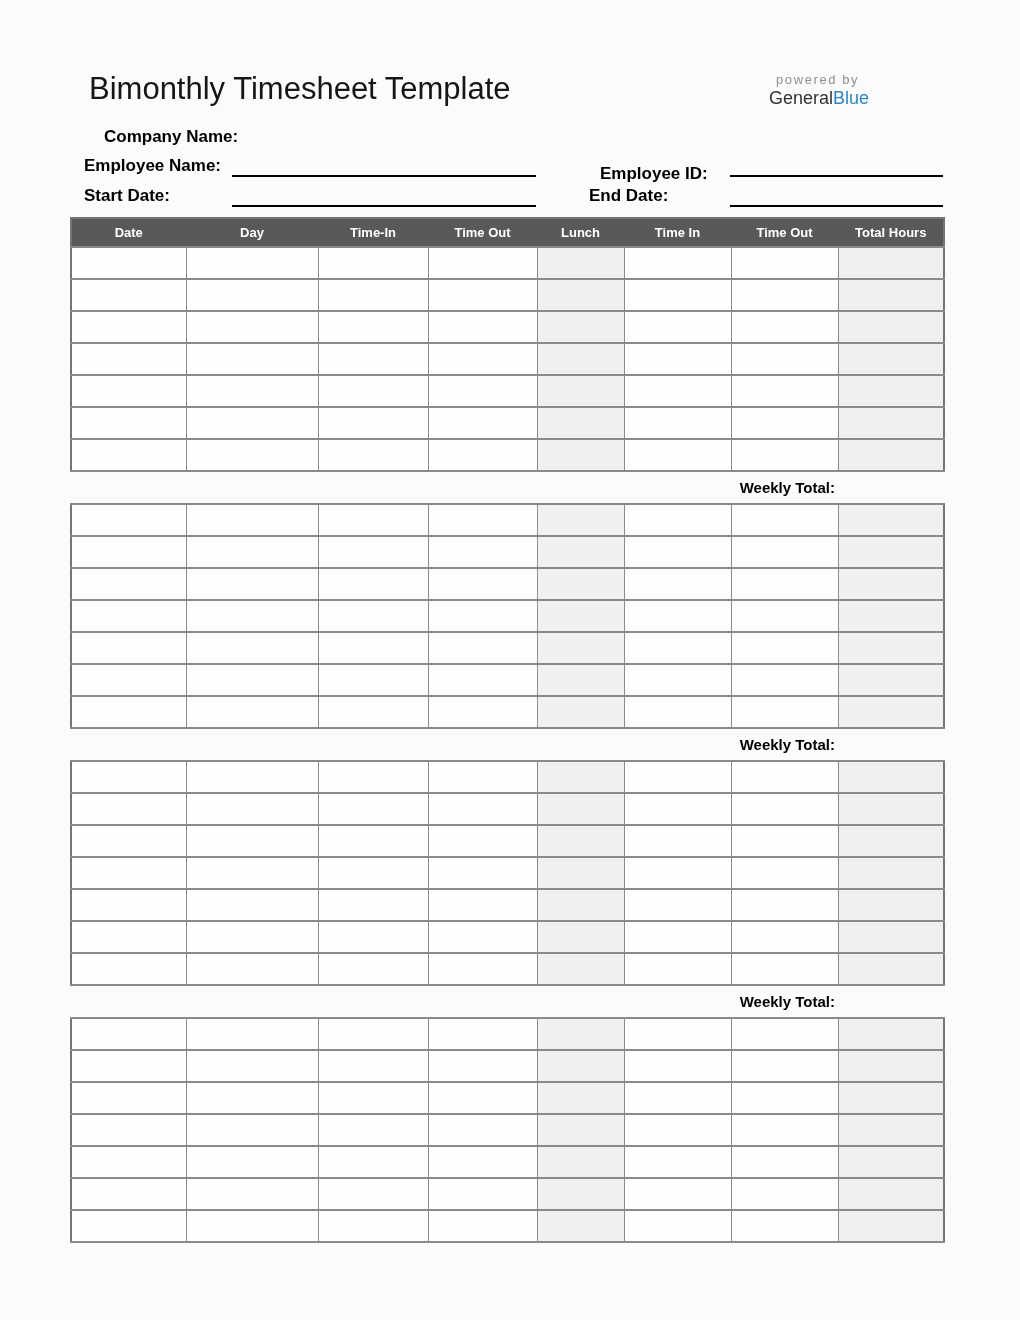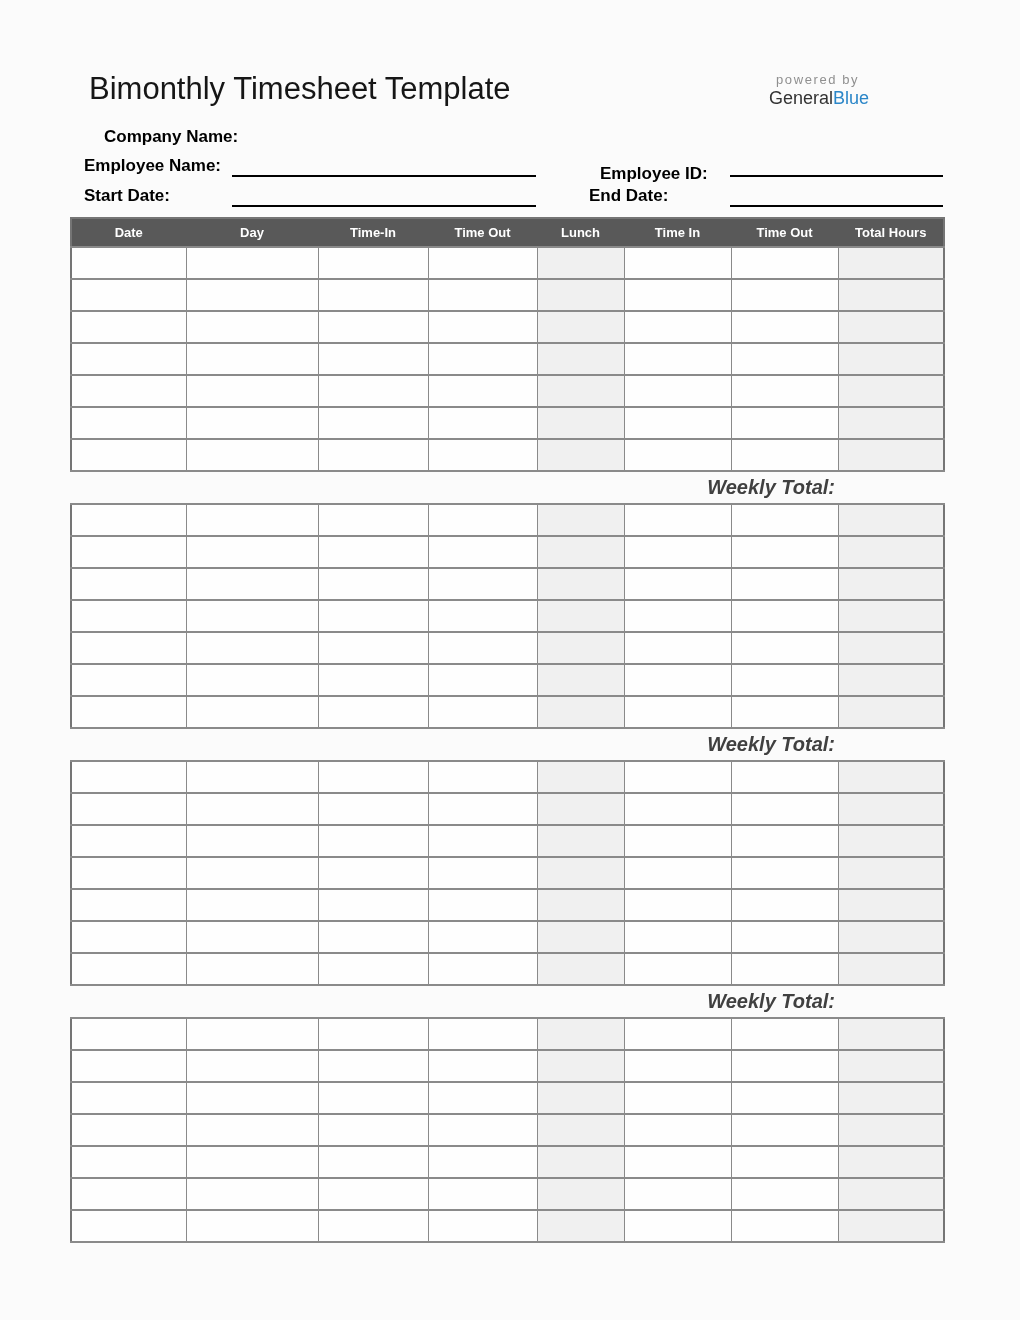--- a/index.html
+++ b/index.html
@@ -56,21 +56,21 @@
   .sheet td {
     background: #fefefe;
     border: 1px solid #8a8a8a;
     border-top-width: 2px; border-bottom-width: 2px;
     height: 30px; padding: 0 4px; font-size: 14px;
   }
   .sheet td.shaded { background: #f0f0f0; }
 
   .weekly-total {
     display: flex; justify-content: flex-end; align-items: center;
-    height: 31px; font-size: 20px; font-weight: bold; font-style: italic; color: #404040;
+    height: 31px; font-size: 15px; font-weight: bold; color: #000000;
   }
   .wt-value { display: inline-block; width: 108px; }
 </style>
 </head>
 <body>
 
 <div class="page">
 
   <h1 class="title">Bimonthly Timesheet Template</h1>
 

